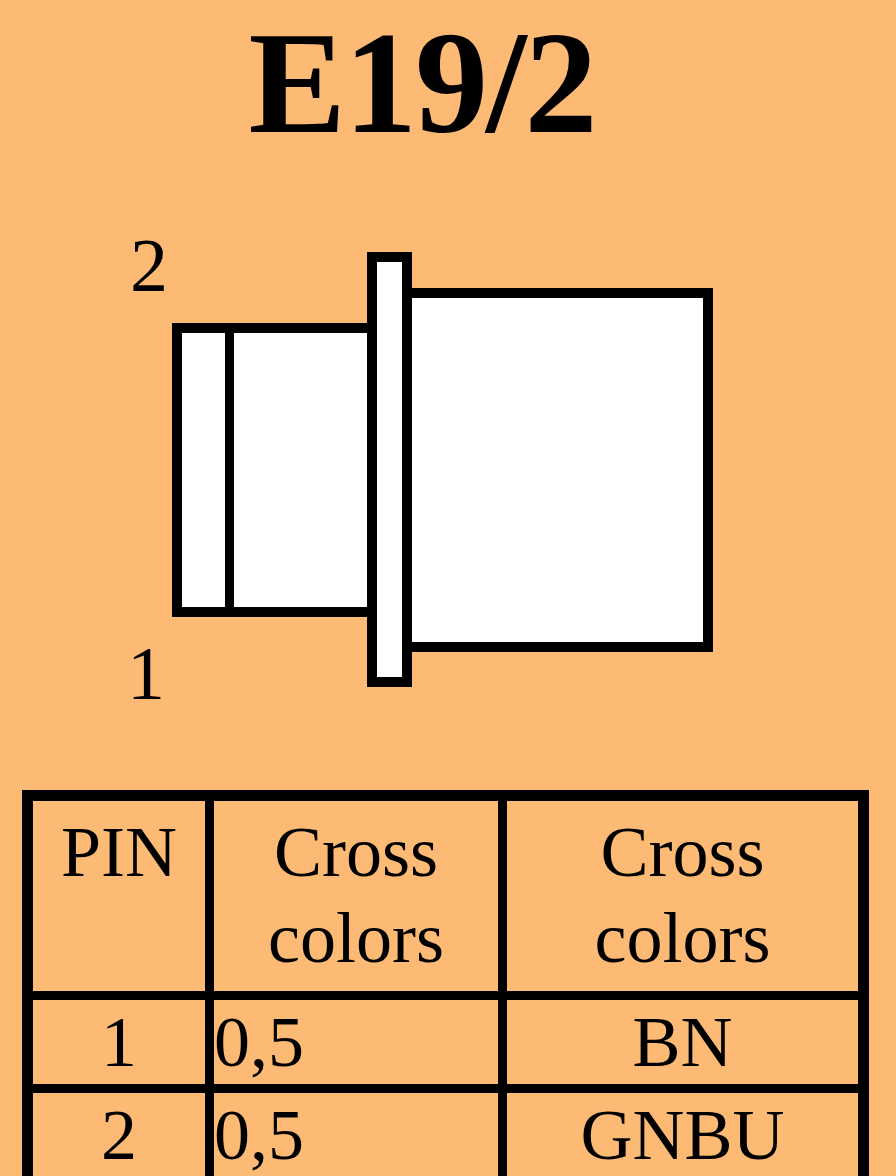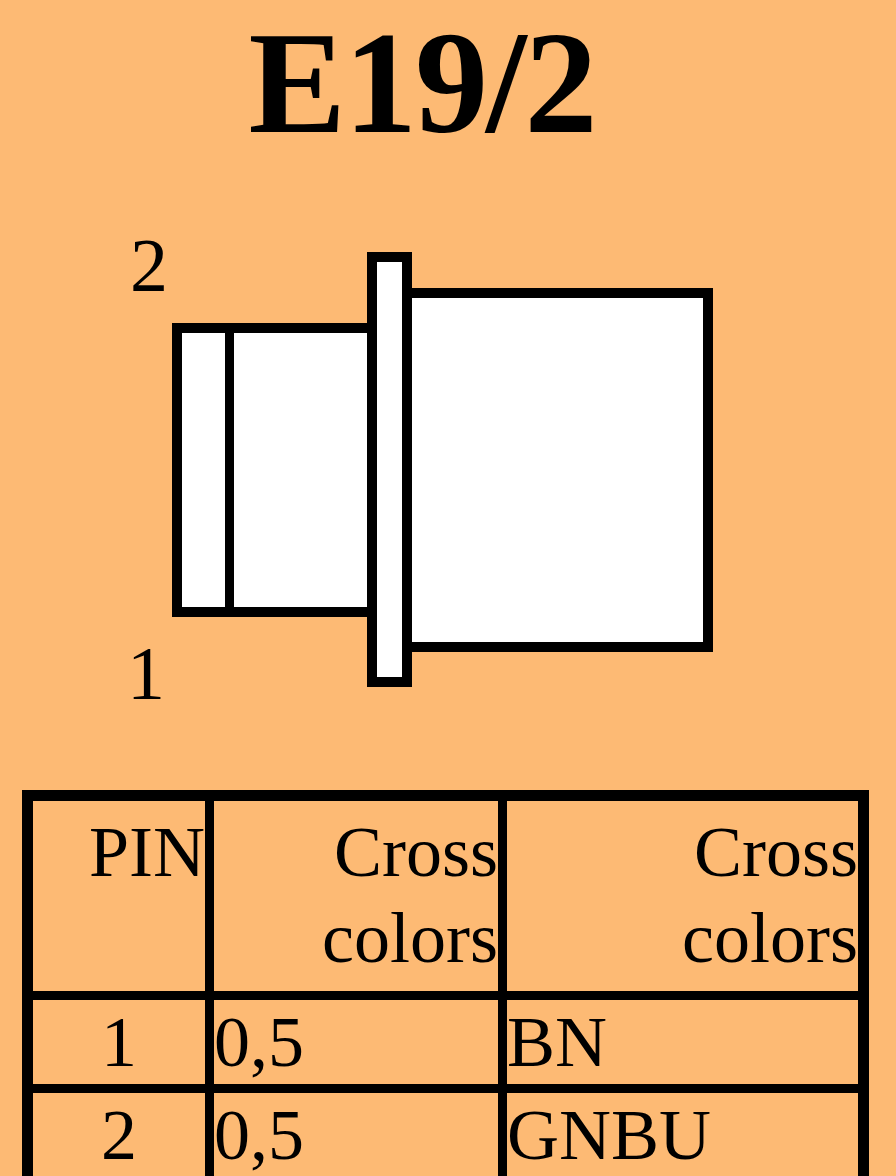--- a/index.html
+++ b/index.html
@@ -96,33 +96,33 @@
   }
   table.pin-table th,
   table.pin-table td {
     border: 9px solid #000000;
     padding: 0;
     overflow: hidden;
   }
   table.pin-table th {
     font-weight: normal;
     vertical-align: top;
-    text-align: right;
+    text-align: center;
     padding-top: 8px;
     line-height: 86px;
     height: 182px;
   }
   table.pin-table td {
     vertical-align: middle;
     height: 84px;
     line-height: 76px;
   }
   td.pin-cell { text-align: center; }
   td.cross-cell { text-align: left; padding-left: 8px; margin-top: 20px; }
-  td.color-cell { text-align: left; padding-left: 16px; }
+  td.color-cell { text-align: center; padding-left: 16px; }
 </style>
 </head>
 <body>
 
 <div class="stage">
 
   <div class="title">E19/2</div>
 
   <div class="figure">
     <div class="pin-label pin-2">2</div>

